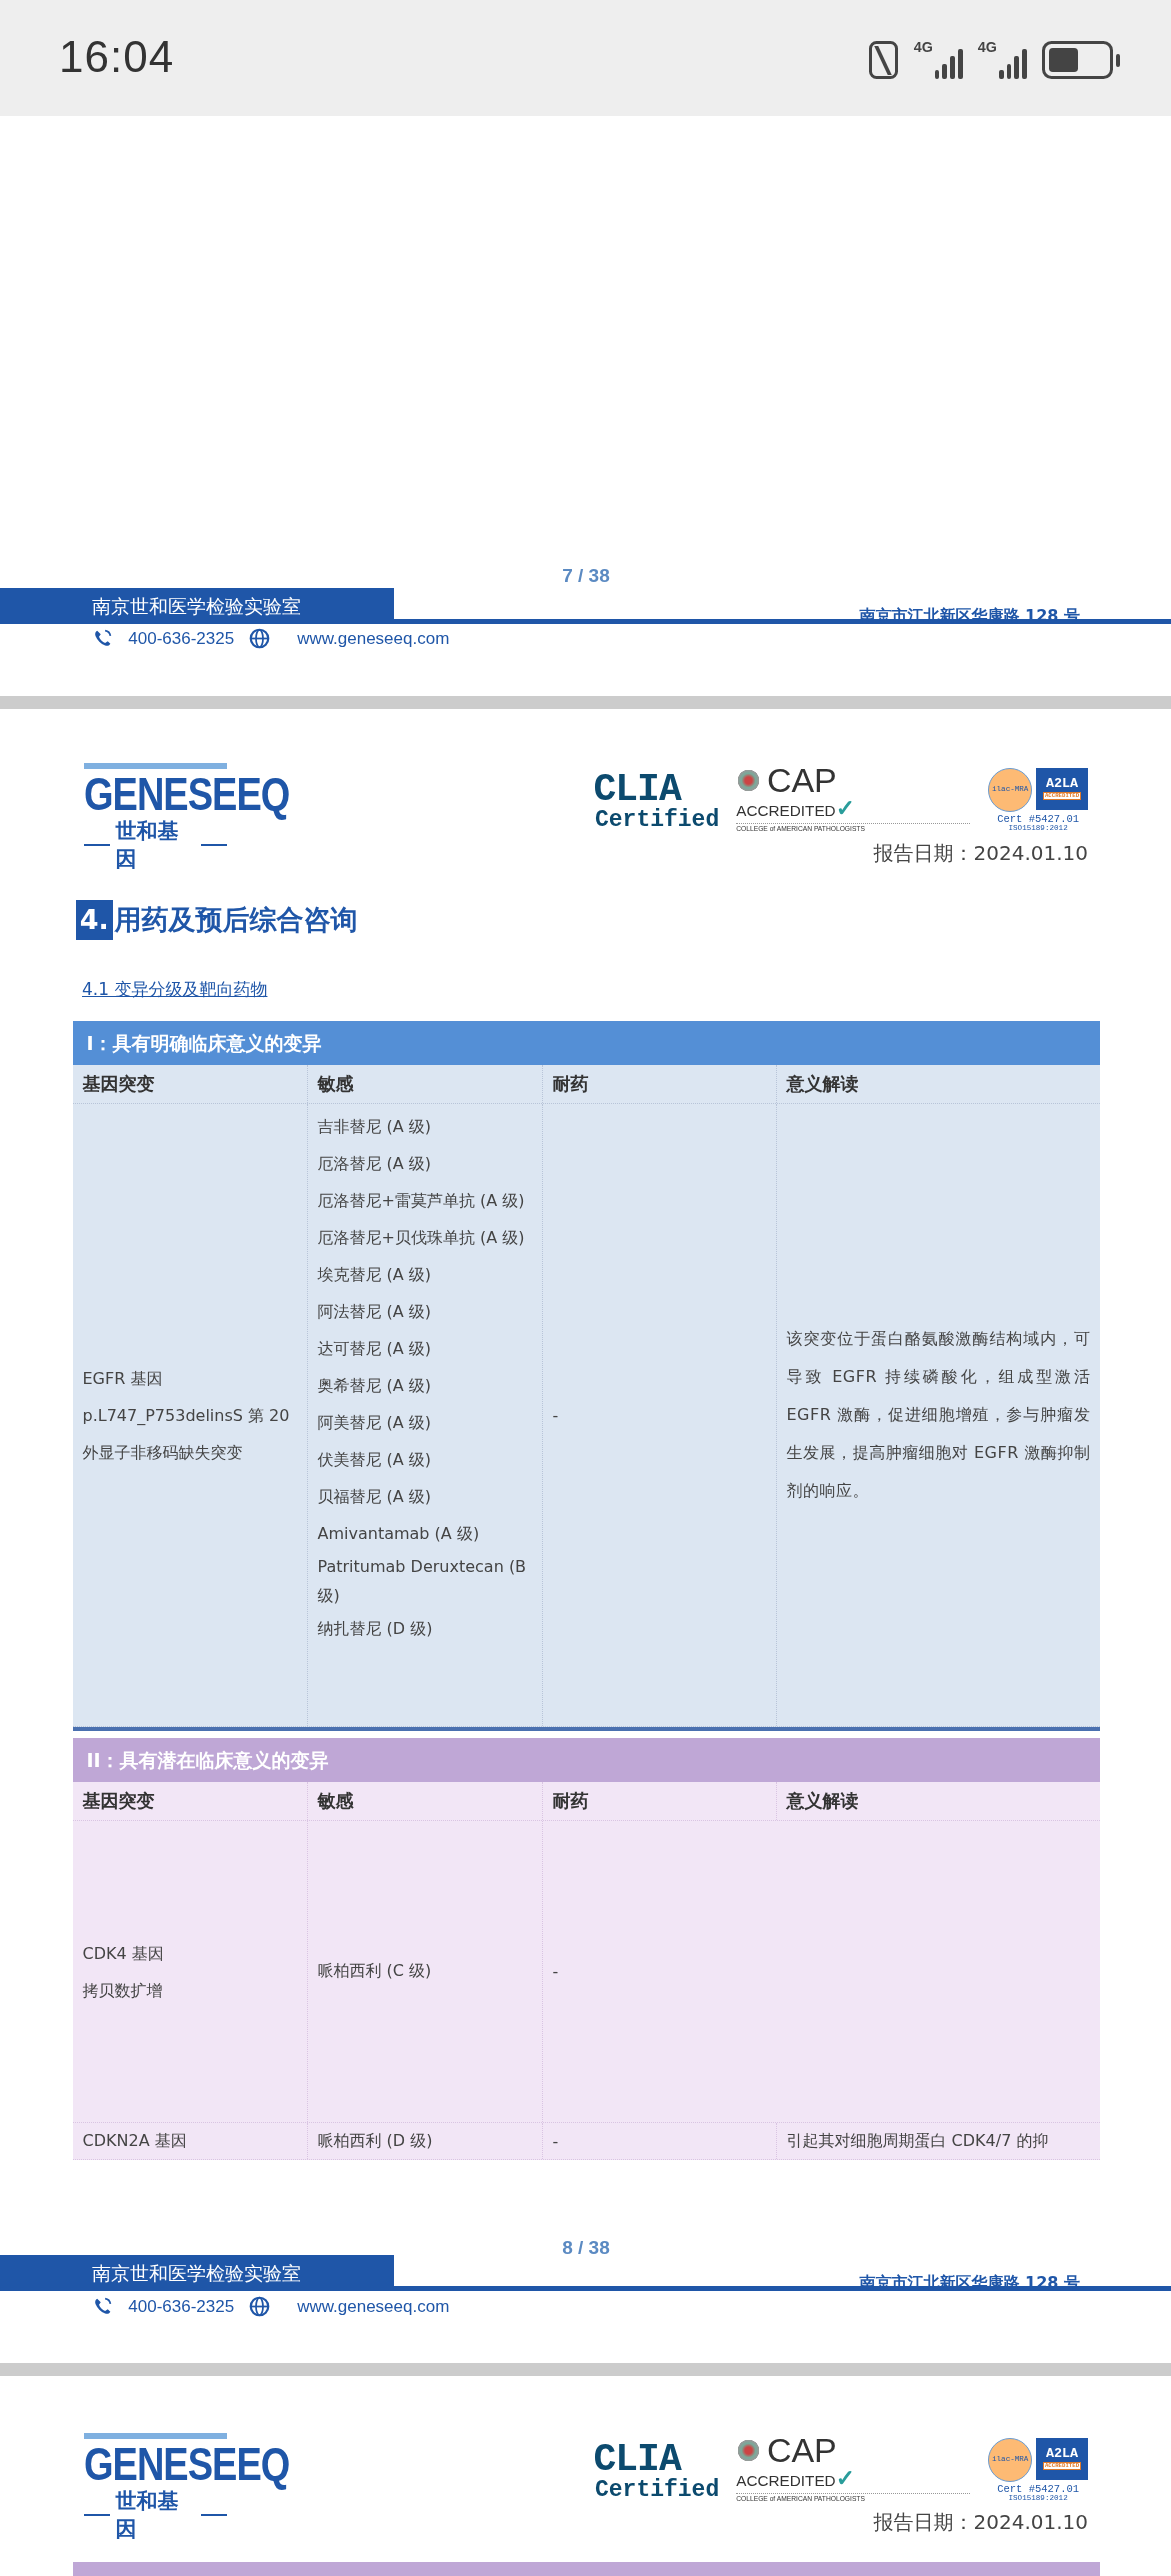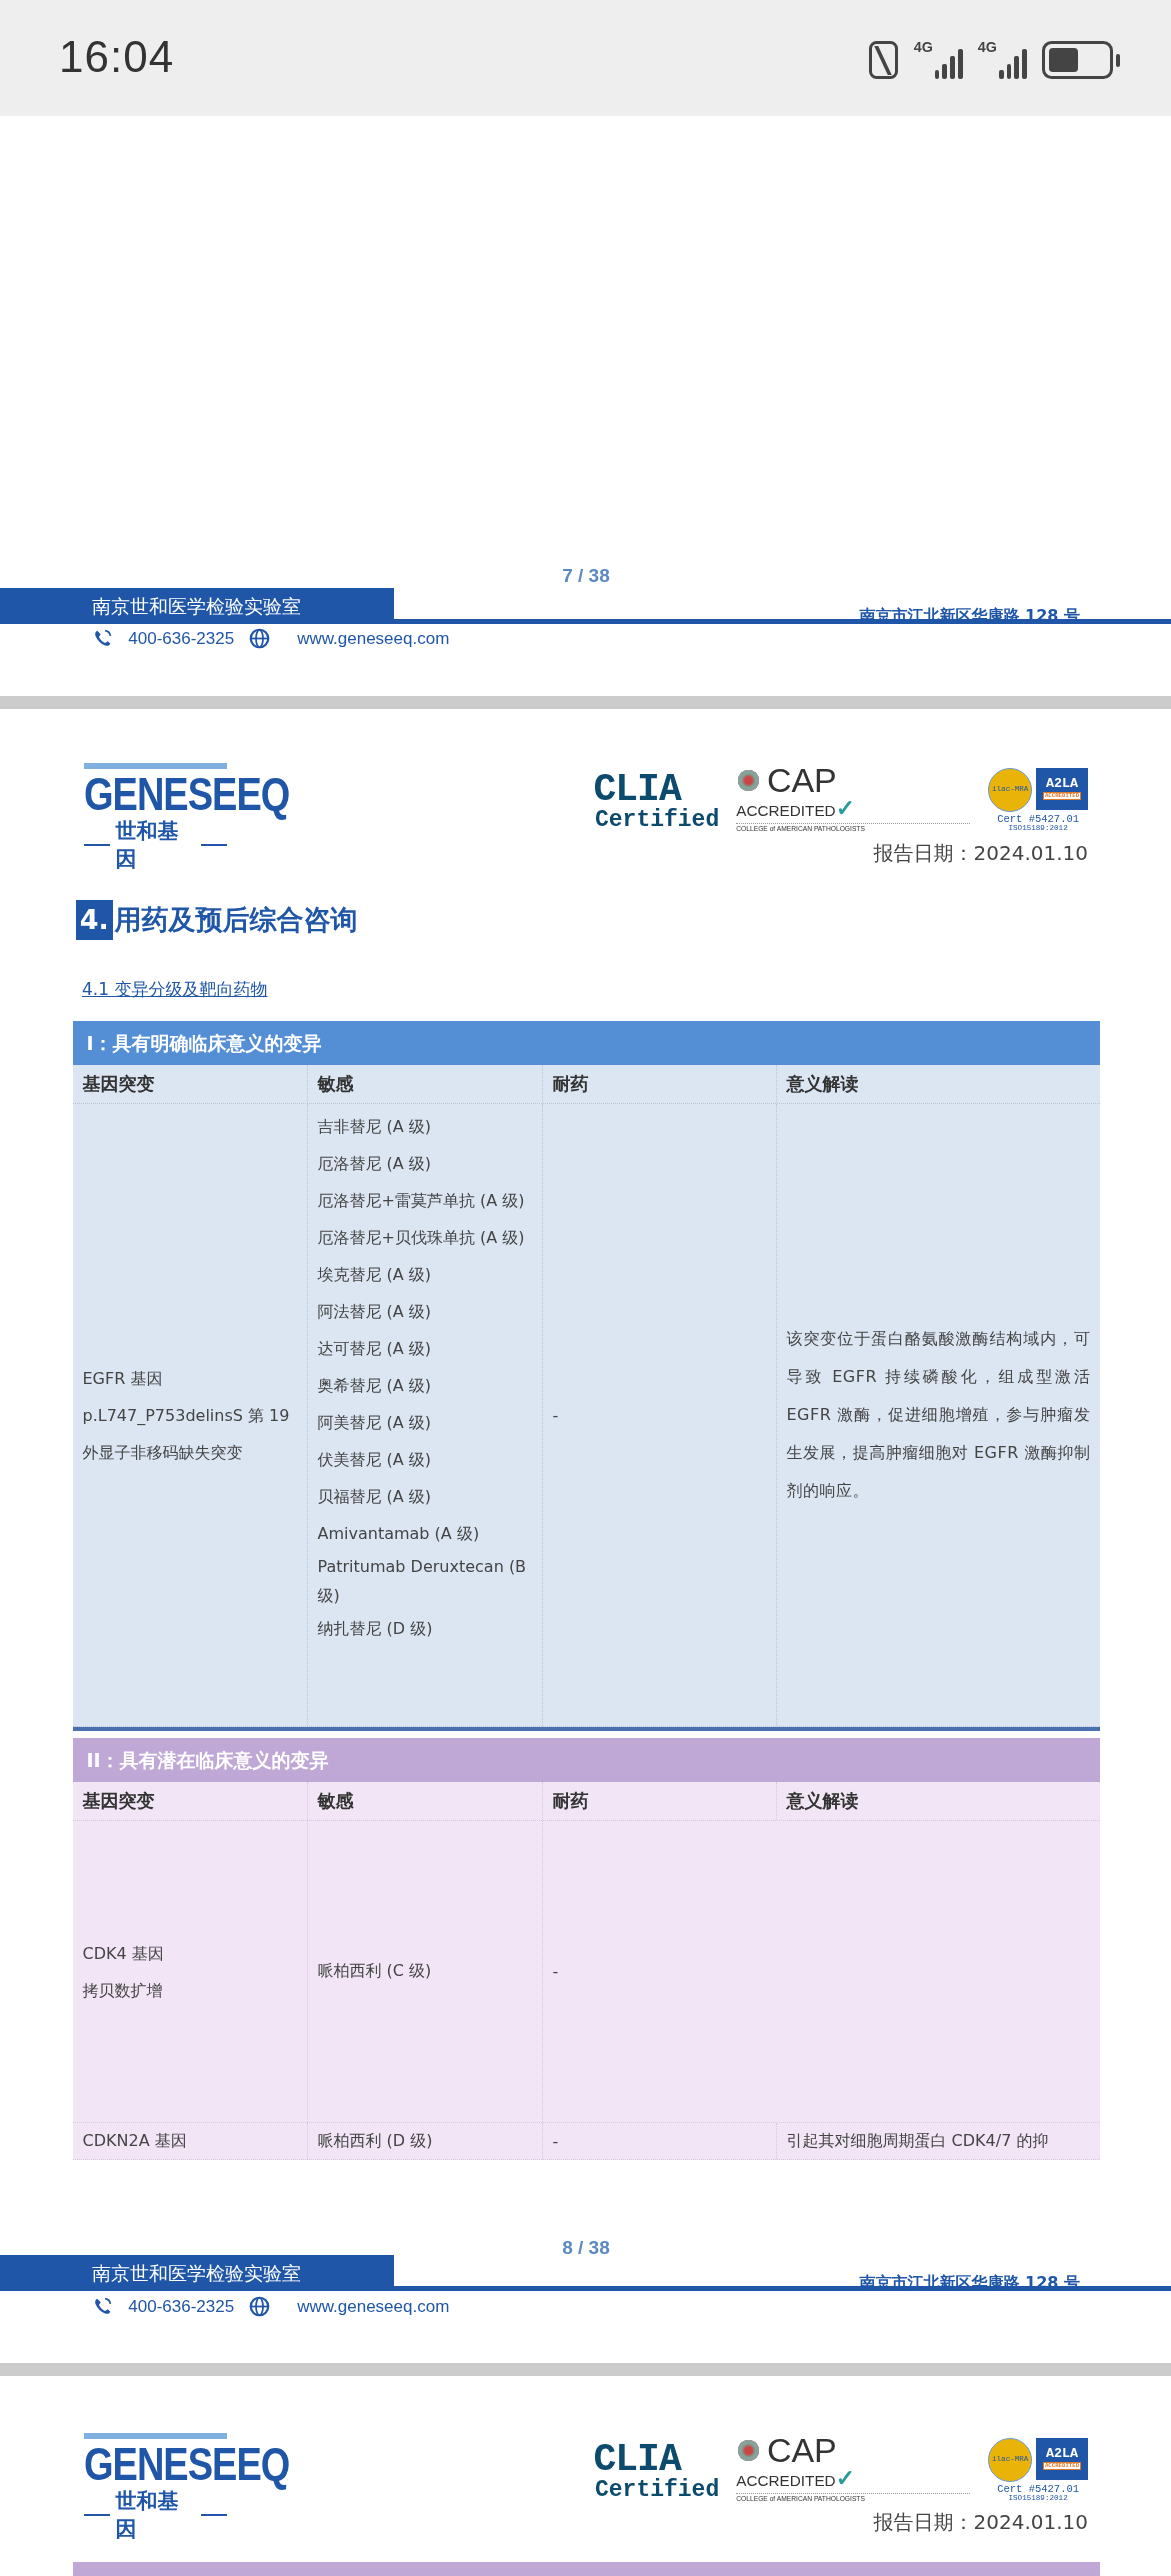--- a/index.html
+++ b/index.html
@@ -39,21 +39,21 @@
   .clia .big { font-size:38px; letter-spacing:-1px; }
   .clia .sm { font-size:23px; margin-left:40px; }
   .cap { font-family:"Liberation Sans", sans-serif; color:#333; line-height:1; }
   .cap .c1 { font-size:34px; display:flex; align-items:center; gap:5.7px; }
   .cap .dots { width:25px; height:25px; border-radius:50%; background:radial-gradient(circle,#c44 20%,#7a9 40%,#999 60%,transparent 62%); }
   .cap .c2 { font-size:15.3px; }
   .cap .chk { color:#2a9d9b; font-size:23px; font-weight:bold; }
   .cap .c3 { font-size:6.7px; border-top:1px dotted #999; margin-top:2.9px; padding-top:1.9px; }
   .a2la { text-align:center; color:#1f56a8; font-family:"Liberation Mono", monospace; line-height:1; }
   .a2la .badges { display:flex; gap:3.8px; justify-content:center; }
-  .a2la .ilac { width:42px; height:42px; border-radius:50%; background:#eab308; border:1px solid #6a9bd0; font-size:7.6px; display:flex; align-items:center; justify-content:center; color:#1f56a8; }
+  .a2la .ilac { width:42px; height:42px; border-radius:50%; background:#fdba74; border:1px solid #6a9bd0; font-size:7.6px; display:flex; align-items:center; justify-content:center; color:#1f56a8; }
   .a2la .a2 { width:52px; height:42px; background:#1f56a8; color:#fff; font-size:13.4px; font-weight:bold; display:flex; flex-direction:column; align-items:center; justify-content:center; }
   .a2la .a2 span { font-size:5.7px; background:#fff; color:#e07a2a; border:1px solid #e07a2a; padding:0 1px; margin-top:1.9px; }
   .a2la .cert { font-size:10.5px; margin-top:2.9px; }
   .a2la .iso { font-size:7.6px; }
   .report-date { right:84px; font-size:20px; color:#444; }
 
   
   .sec-title { left:76px; display:flex; align-items:center; gap:1.9px; }
   .sec-num { background:#1f56a8; color:#fff; font-weight:bold; font-size:27px; padding:0 3.8px; height:40px; line-height:40px; }
   .sec-text { color:#1f56a8; font-weight:bold; font-size:27px; }
@@ -169,21 +169,21 @@
   <div class="tbl-band">I：具有明确临床意义的变异</div>
   <div class="tbl-row tbl-head">
     <div class="tbl-cell c1">基因突变</div>
     <div class="tbl-cell c2">敏感</div>
     <div class="tbl-cell c3">耐药</div>
     <div class="tbl-cell c4">意义解读</div>
   </div>
   <div class="tbl-row" style="height:622px;">
     <div class="tbl-cell c1 drug">
       <div>EGFR 基因</div>
-      <div>p.L747_P753delinsS 第 19</div>
+      <div>p.L747_P753delinsS 第 20</div>
       <div>外显子非移码缺失突变</div>
     </div>
     <div class="tbl-cell c2 drug" style="justify-content:flex-start;">
       <div>吉非替尼 (A 级)</div>
       <div>厄洛替尼 (A 级)</div>
       <div>厄洛替尼+雷莫芦单抗 (A 级)</div>
       <div>厄洛替尼+贝伐珠单抗 (A 级)</div>
       <div>埃克替尼 (A 级)</div>
       <div>阿法替尼 (A 级)</div>
       <div>达可替尼 (A 级)</div>

